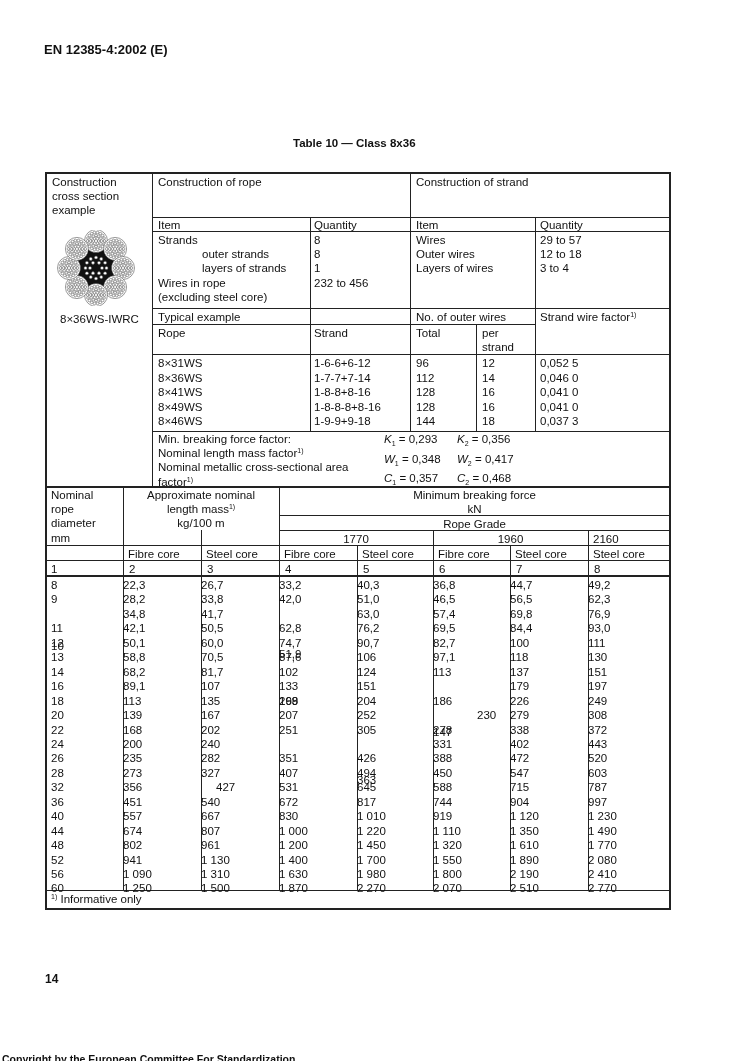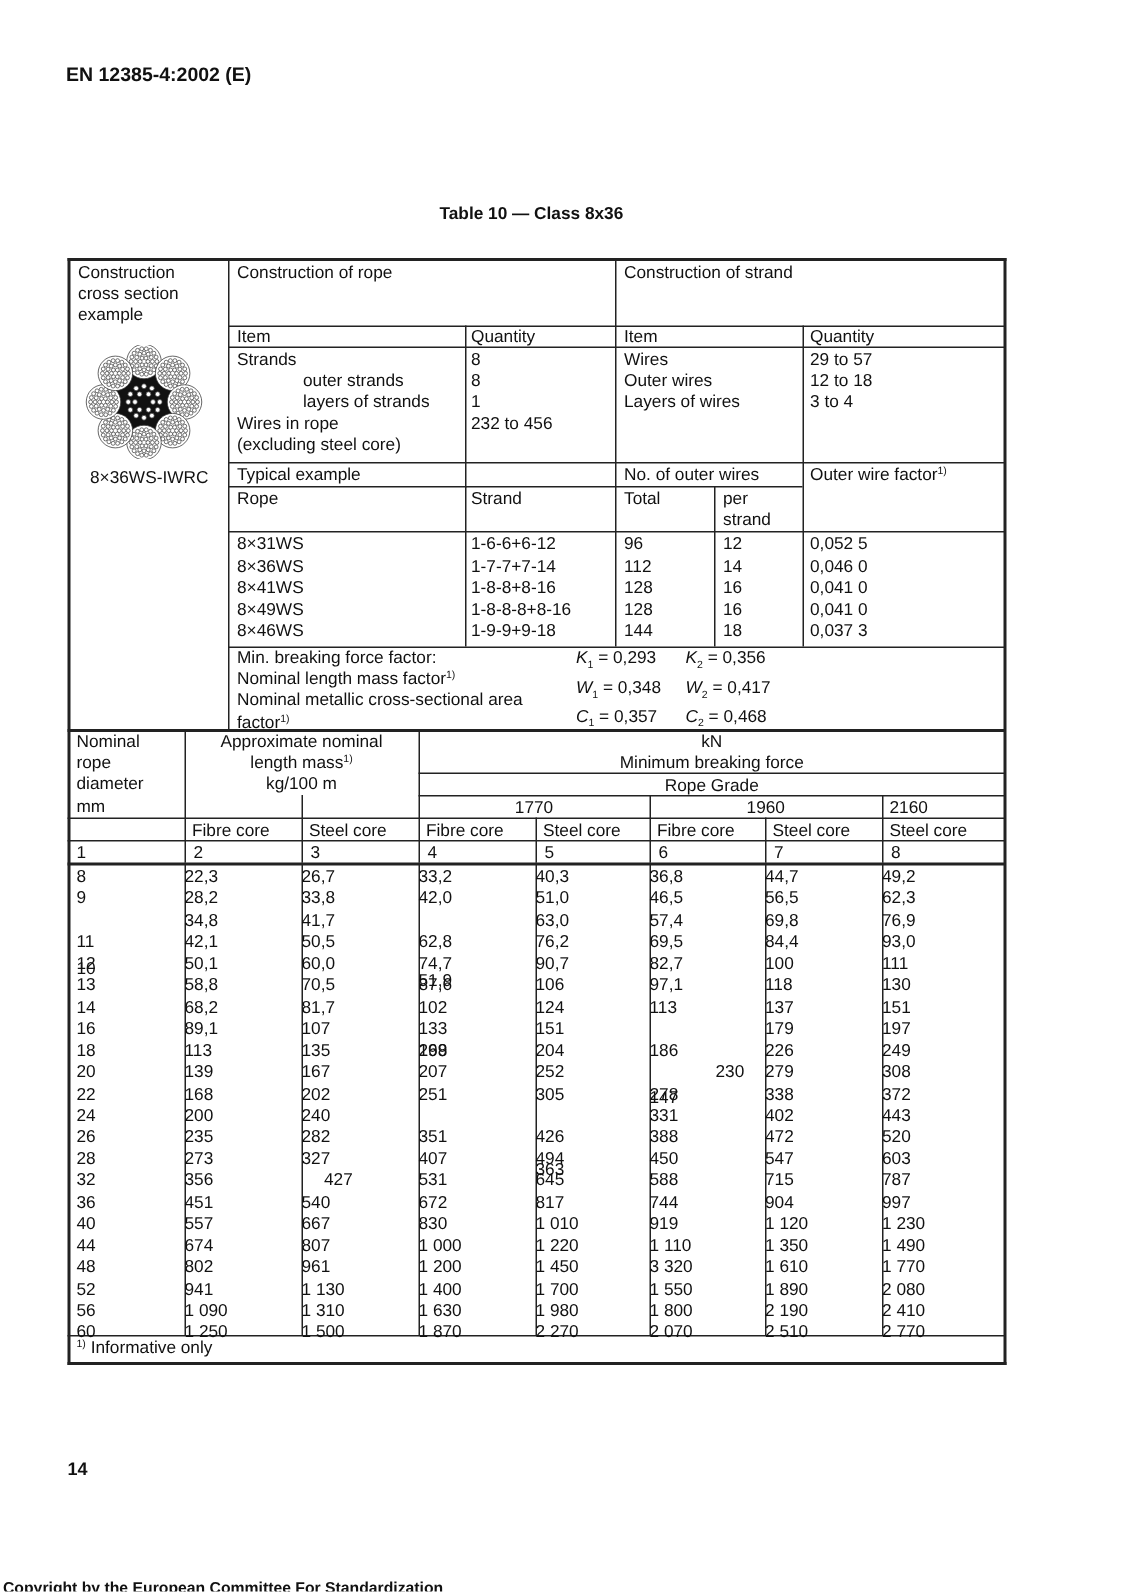--- a/index.html
+++ b/index.html
@@ -430,21 +430,21 @@
 
 <div class="abs t" style="left:158px;top:310px;">Typical example</div>
 <div class="abs t" style="left:158px;top:326px;">Rope</div>
 <div class="abs t" style="left:314px;top:326px;">Strand</div>
 <div class="abs t" style="left:416px;top:310px;">No. of outer wires</div>
 <div class="abs t" style="left:416px;top:326px;">Total</div>
 <div class="abs t" style="left:482px;top:326px;">
   <div>per</div>
   <div>strand</div>
 </div>
-<div class="abs t" style="left:540px;top:310px;"><span>Outer wire factor</span><sup>1)</sup></div>
+<div class="abs t" style="left:540px;top:310px;"><span>Strand wire factor</span><sup>1)</sup></div>
 
 <div id="examples">
     <div class="abs t" style="left:158px;top:356px;">8×31WS</div>
     <div class="abs t" style="left:314px;top:356px;">1-6-6+6-12</div>
     <div class="abs t" style="left:416px;top:356px;">96</div>
     <div class="abs t" style="left:482px;top:356px;">12</div>
     <div class="abs t" style="left:540px;top:356px;">0,052 5</div>
     <div class="abs t" style="left:158px;top:370.6px;">8×36WS</div>
     <div class="abs t" style="left:314px;top:370.6px;">1-7-7+7-14</div>
     <div class="abs t" style="left:416px;top:370.6px;">112</div>
@@ -489,22 +489,22 @@
   <div>rope</div>
   <div>diameter</div>
   <div>mm</div>
 </div>
 <div class="abs t ctr" style="left:123px;width:156px;top:488px;">
   <div>Approximate nominal</div>
   <div><span>length mass</span><sup>1)</sup></div>
   <div>kg/100 m</div>
 </div>
 <div class="abs t ctr" style="left:279px;width:391px;top:488px;">
+  <div>Minimum breaking force</div>
   <div>kN</div>
-  <div>Minimum breaking force</div>
 </div>
 <div class="abs t ctr" style="left:279px;width:391px;top:517px;">Rope Grade</div>
 <div class="abs t ctr" style="left:279px;width:154px;top:532px;">1770</div>
 <div class="abs t ctr" style="left:433px;width:155px;top:532px;">1960</div>
 <div class="abs t" style="left:593px;top:532px;">2160</div>
 
 <div id="core-labels">
     <div class="abs t" style="left:128px;top:547px;">Fibre core</div>
     <div class="abs t" style="left:206px;top:547px;">Steel core</div>
     <div class="abs t" style="left:284px;top:547px;">Fibre core</div>
@@ -703,21 +703,21 @@
       <div class="abs t num" style="left:433px;width:-19px;top:823.65px;">1 110</div>
       <div class="abs t num" style="left:510px;width:-22px;top:823.65px;">1 350</div>
       <div class="abs t num" style="left:588px;width:-16px;top:823.65px;">1 490</div>
     </div>
     <div>
       <div class="abs t" style="left:51px;top:838.0999999999999px;">48</div>
       <div class="abs t num" style="left: 123px; top: 838.1px; width: 0px;">802</div>
       <div class="abs t num" style="left:201px;width:-18px;top:838.0999999999999px;">961</div>
       <div class="abs t num" style="left:279px;width:-16px;top:838.0999999999999px;">1 200</div>
       <div class="abs t num" style="left:357px;width:-16px;top:838.0999999999999px;">1 450</div>
-      <div class="abs t num" style="left:433px;width:-19px;top:838.0999999999999px;">3 320</div>
+      <div class="abs t num" style="left:433px;width:-19px;top:838.0999999999999px;">1 320</div>
       <div class="abs t num" style="left:510px;width:-22px;top:838.0999999999999px;">1 610</div>
       <div class="abs t num" style="left:588px;width:-16px;top:838.0999999999999px;">1 770</div>
     </div>
     <div>
       <div class="abs t" style="left:51px;top:852.55px;">52</div>
       <div class="abs t num" style="left: 123px; top: 852.55px; width: 0px;">941</div>
       <div class="abs t num" style="left:201px;width:-18px;top:852.55px;">1 130</div>
       <div class="abs t num" style="left:279px;width:-16px;top:852.55px;">1 400</div>
       <div class="abs t num" style="left:357px;width:-16px;top:852.55px;">1 700</div>
       <div class="abs t num" style="left:433px;width:-19px;top:852.55px;">1 550</div>

